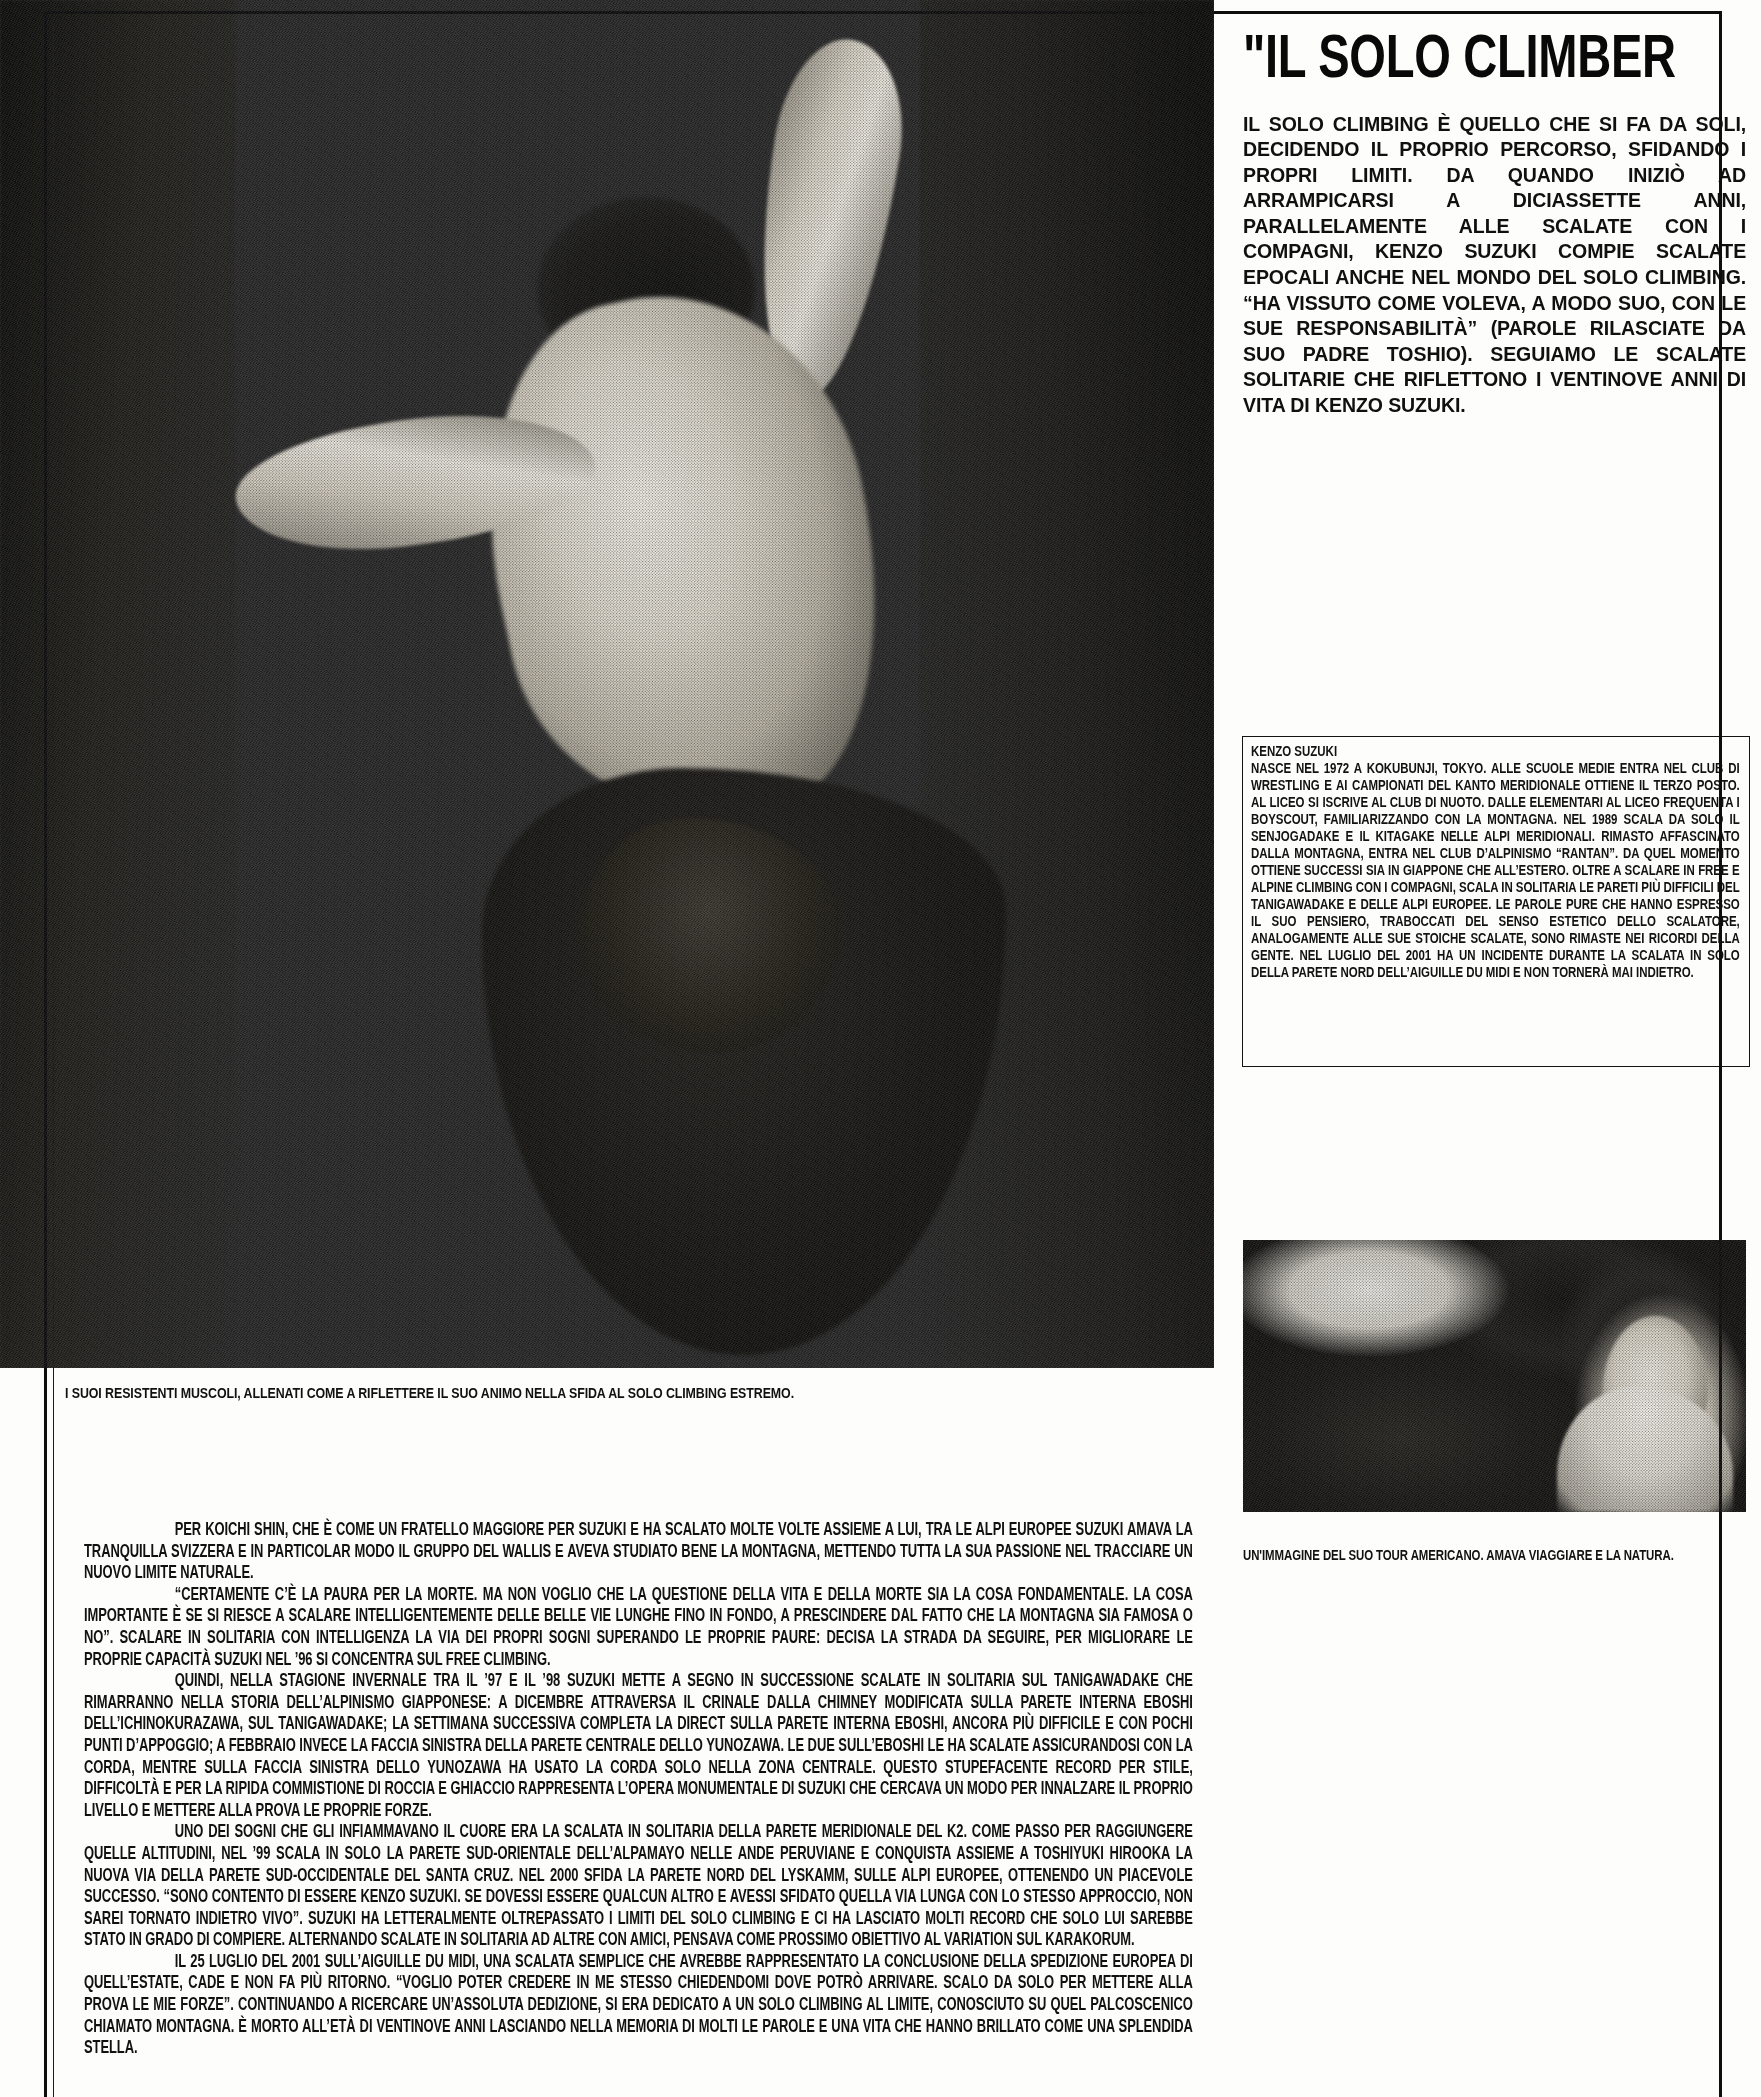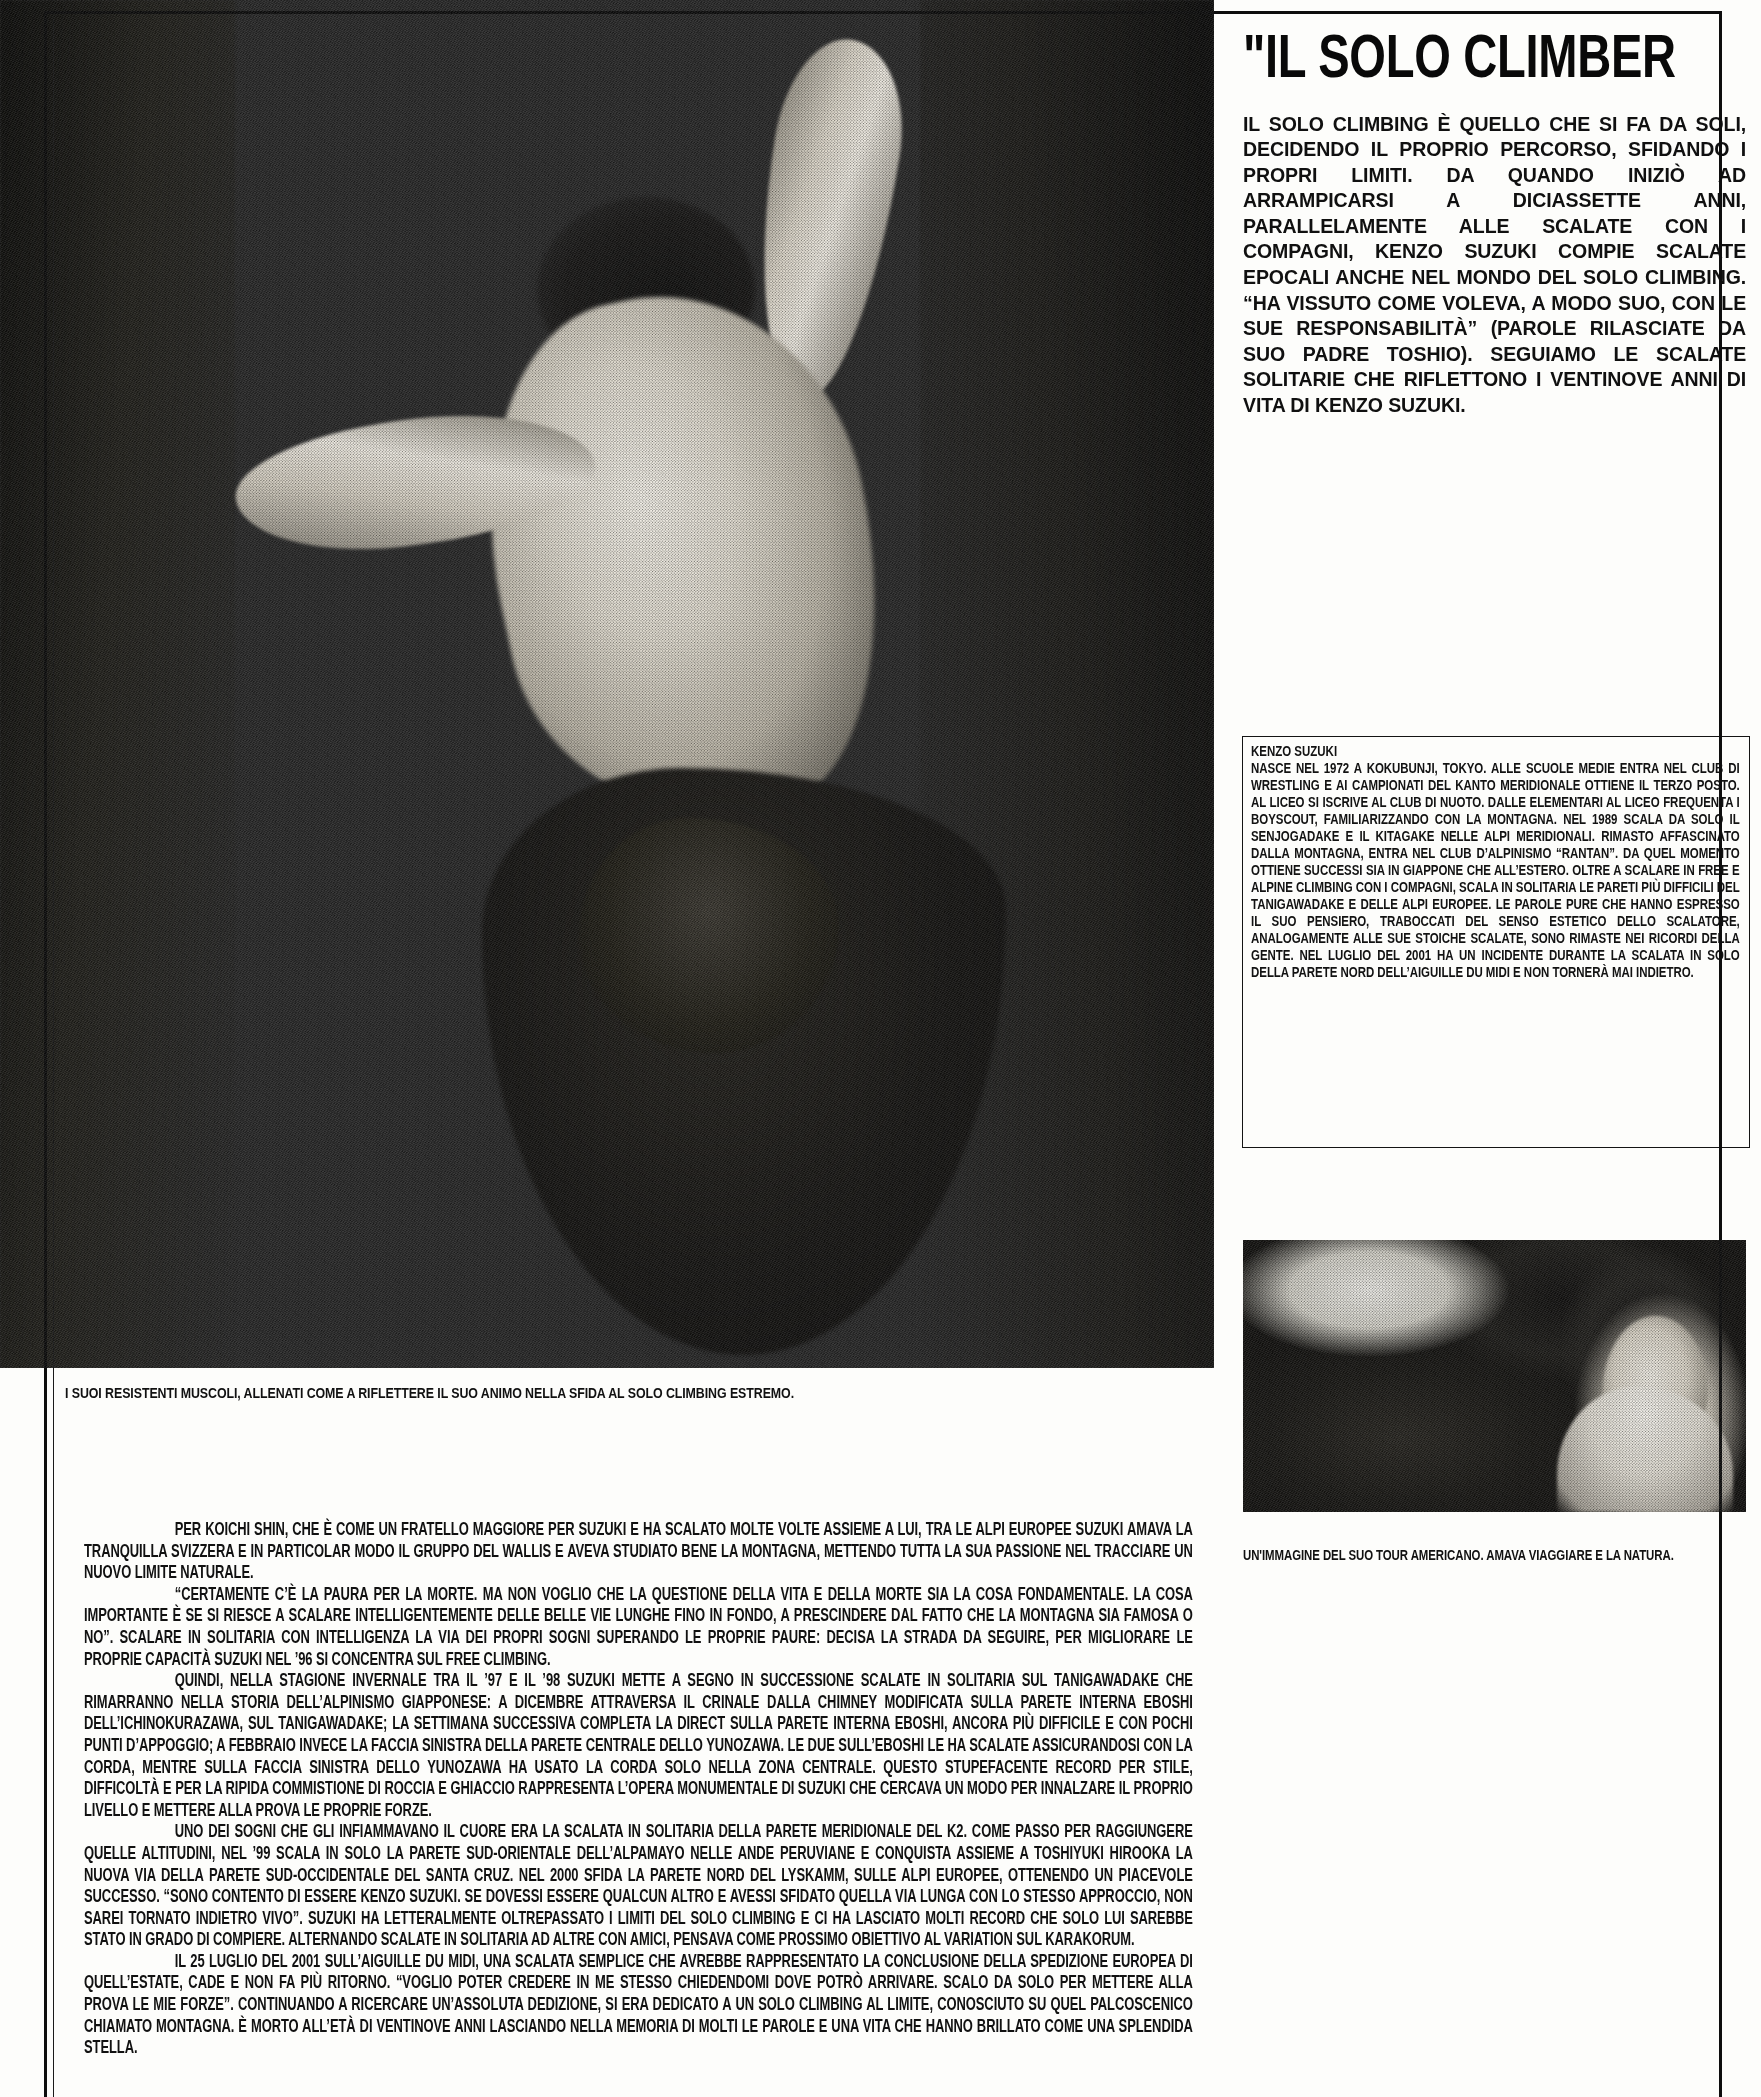--- a/index.html
+++ b/index.html
@@ -236,21 +236,21 @@
     transform-origin: left top;
     width: 541px;
   }
 
   
   #bio-box {
     position: absolute;
     left: 1242px;
     top: 736px;
     width: 508px;
-    height: 412px;
+    height: 331px;
     border: 1.7px solid #141414;
     box-sizing: border-box;
     padding: 5.9px 7.6px 4.2px 8.4px;
     background: #fdfdfb;
   }
   #bio-title {
     font-size: 14px;
     line-height: 17px;
     font-weight: 700;
     color: #121212;

